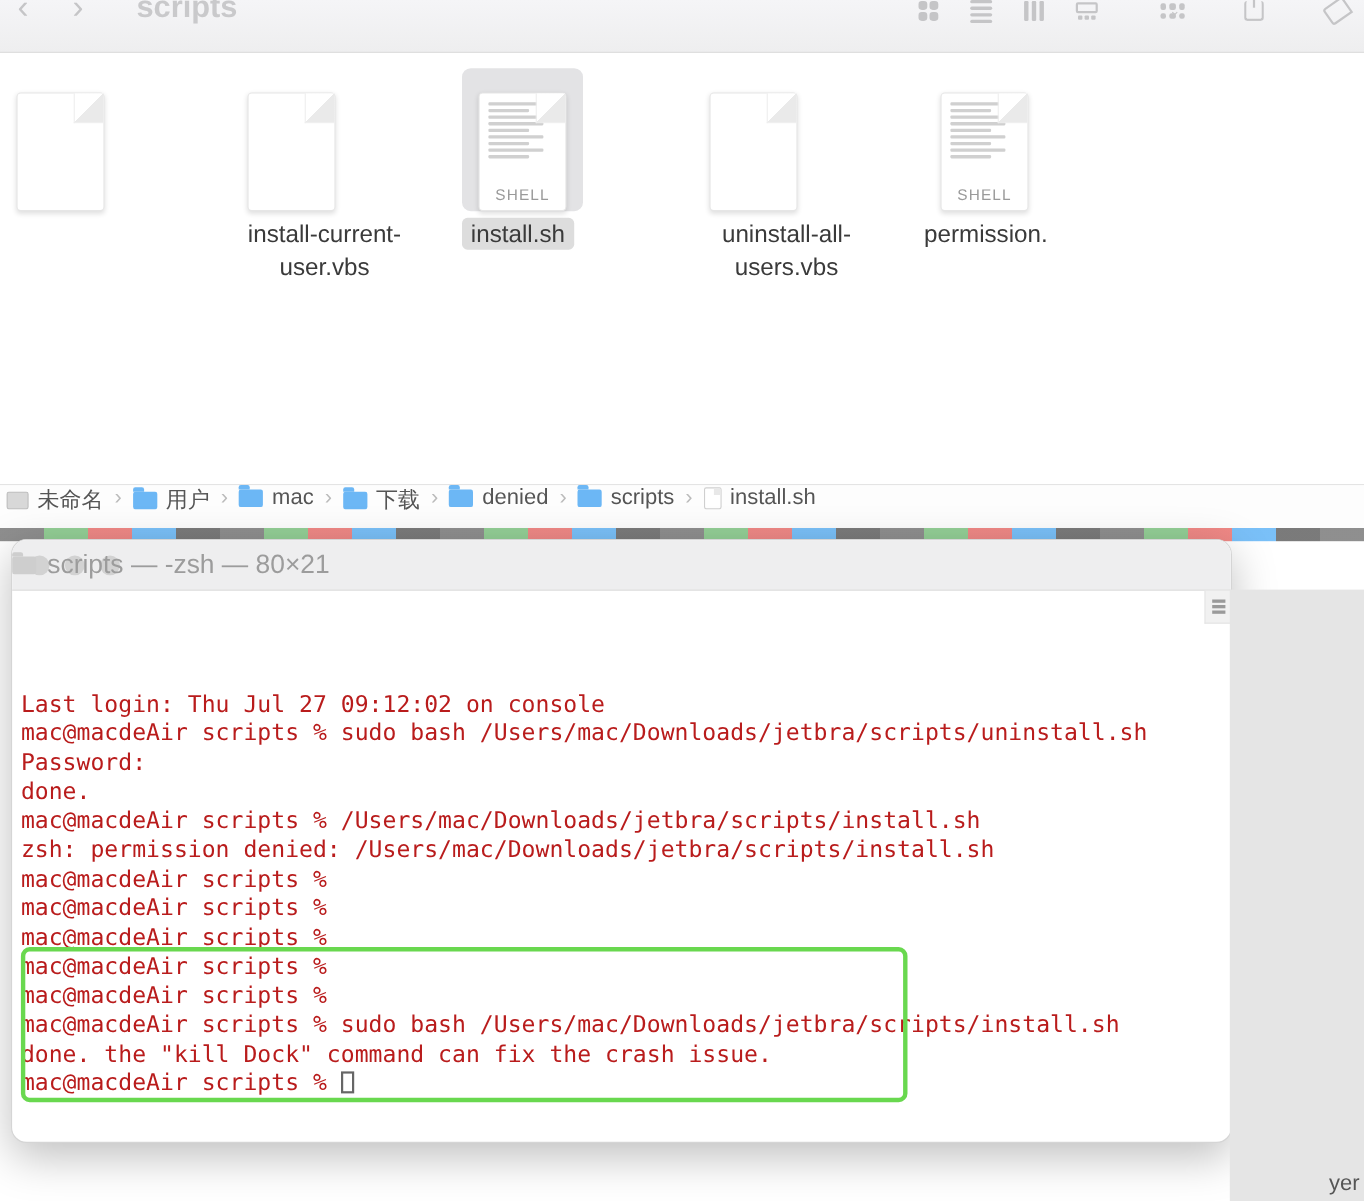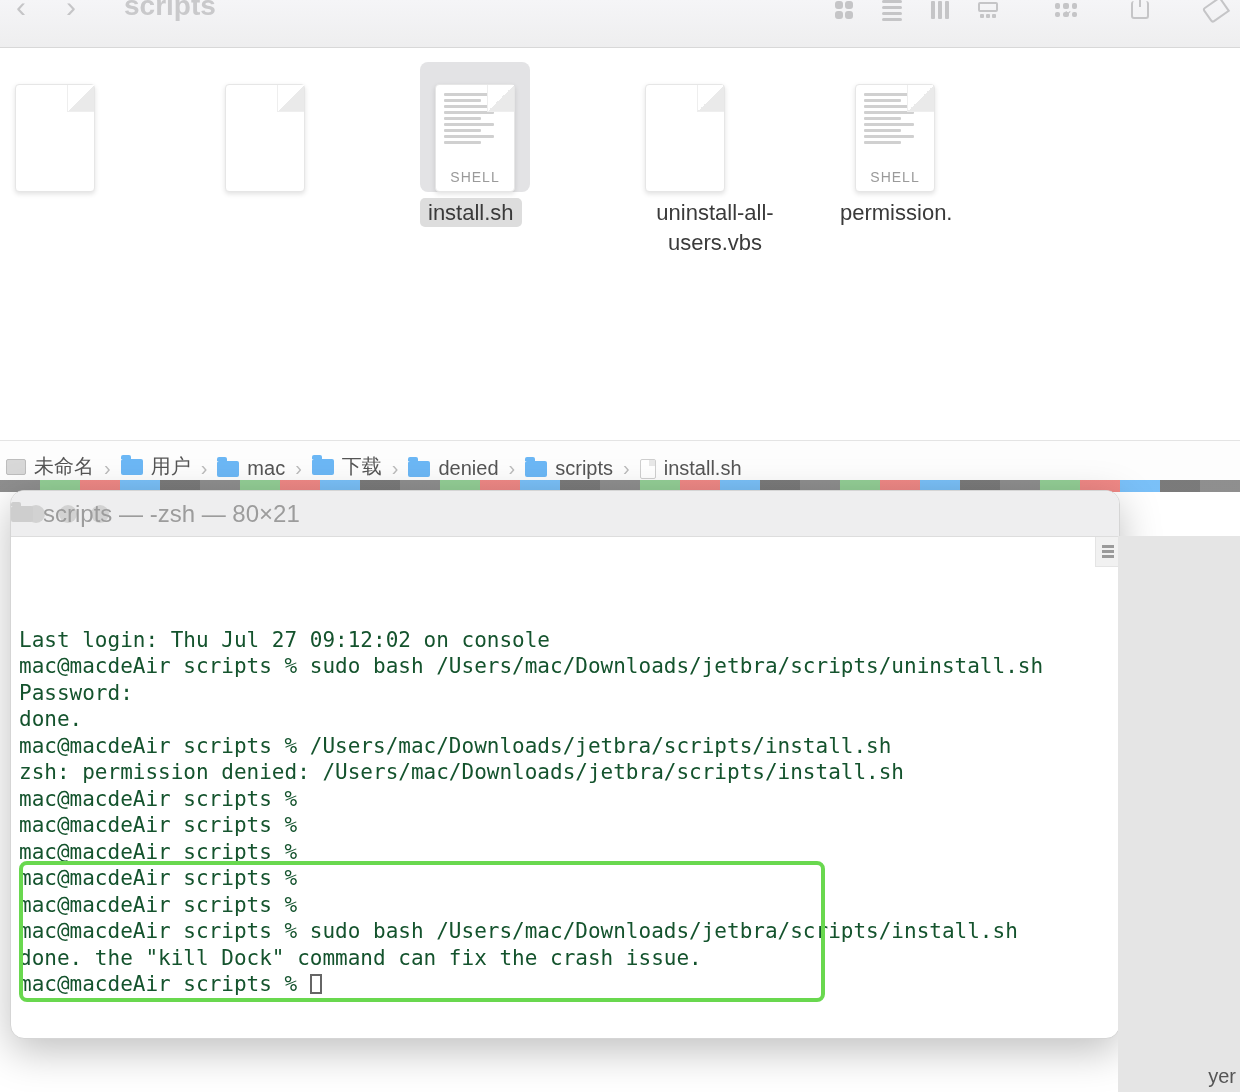--- a/index.html
+++ b/index.html
@@ -104,21 +104,21 @@
   .file-item.selected .file-name span{
     background:#dddddd; border-radius:5px; padding:2px 8px;
   }
   .file-name{line-height:1.35;}
 
   
   .breadcrumb {
     height: 40px;
     background:#fdfdfd;
     border-top:1px solid #e4e4e4;
-    display:flex; align-items:flex-end; gap:10px;
+    display:flex; align-items:flex-start; gap:10px;
     padding-left:6px;
     font-size:20px; color:#555;
   }
   .bc-sep{color:#bbb;}
   .bc-seg{display:flex;align-items:center;gap:8px;}
   .bc-disk{width:20px;height:16px;background:#d8d8d8;border:1px solid #bdbdbd;border-radius:2px;}
   .bc-folder{width:22px;height:16px;background:#6cb7f5;border-radius:2px;position:relative;}
   .bc-folder::before{content:"";position:absolute;left:0;top:-4px;width:10px;height:4px;background:#6cb7f5;border-radius:2px 2px 0 0;}
   .bc-doc{width:16px;height:20px;background:#fff;border:1px solid #cfcfcf;border-radius:2px;position:relative;}
   .bc-doc::after{content:"";position:absolute;right:0;top:0;width:6px;height:6px;background:#e8e8e8;}
@@ -153,21 +153,21 @@
     position:absolute; left:0;right:0; text-align:center;
     display:flex;align-items:center;gap:10px;
     font-size:24px; color:#9c9c9c; font-weight:500;
   }
   .term-title .bc-folder{filter:grayscale(1) brightness(1.2);}
   .term-body{
     position:relative;
     padding:10px 4px 40px 8px;
     font-family: "Menlo","Consolas",monospace;
     font-size:21px; line-height:26.5px;
-    color:#14532d;
+    color:#b91c1c;
     white-space:pre-wrap; word-break:break-all;
   }
   .term-side{
     position:absolute; right:0; top:0; width:24px; height:30px;
     background:#f1f1f1; border-left:1px solid #e4e4e4; border-bottom:1px solid #e4e4e4;
     display:flex;align-items:center;justify-content:center;
   }
   .term-side span{display:block;width:12px;height:3px;background:#9a9a9a;box-shadow:0 -5px 0 #9a9a9a,0 5px 0 #9a9a9a;}
   .cursor-box{display:inline-block;width:12px;height:20px;border:2px solid #666;vertical-align:-3px;}
   .highlight-box{
@@ -254,20 +254,21 @@
 <div class="file-area" id="file-area">
     <div class="file-item">
       <div class="file-icon">
         <div class="doc"></div>
       </div>
     </div>
     <div class="file-item">
       <div class="file-icon">
         <div class="doc"></div>
       </div>
+      <div class="file-name"><span>install-current-user.vbs</span></div>
     </div>
     <div class="file-item selected">
       <div class="file-icon">
         <div class="doc shell">
           <div class="ln med"></div>
           <div class="ln short"></div>
           <div class="ln med"></div>
           <div class="ln med"></div>
           <div class="ln short"></div>
           <div class="ln med"></div>

